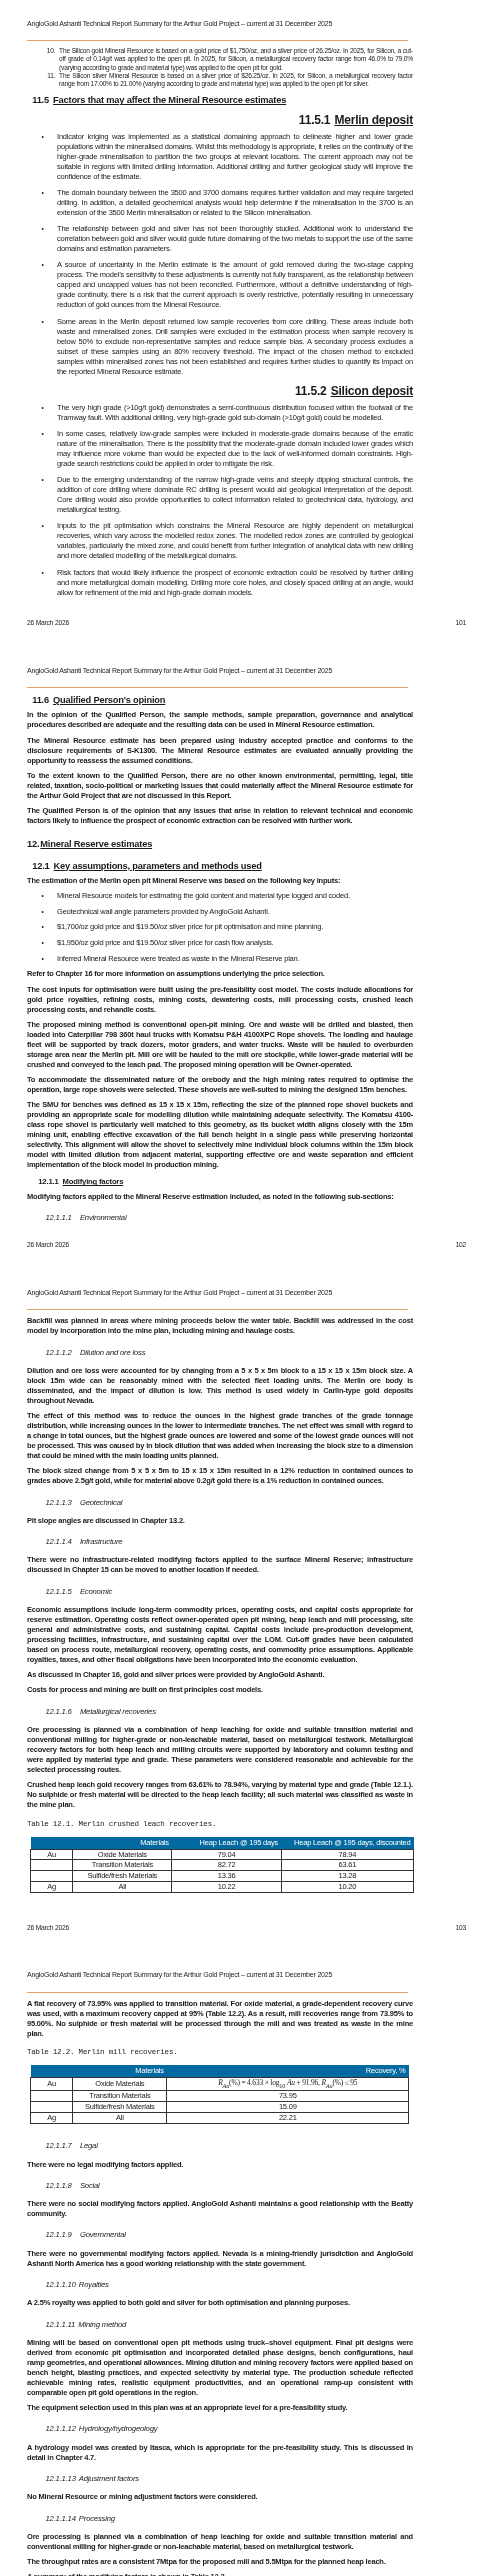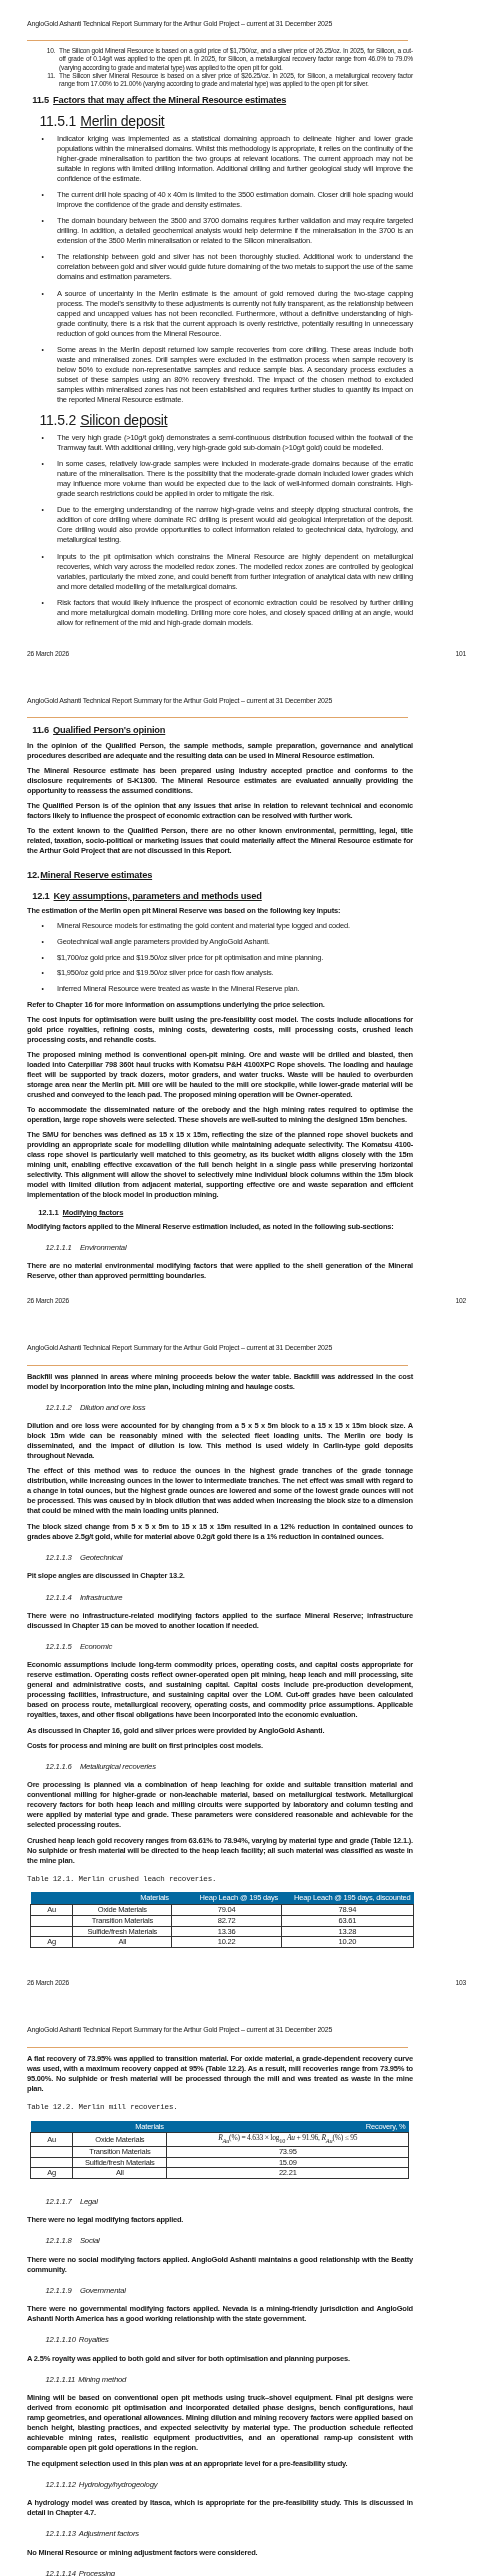--- a/index.html
+++ b/index.html
@@ -6,21 +6,21 @@
   body { width: 498px; font-family: "Liberation Sans", sans-serif; color: #1a1a1a; }
   .page { position: relative; padding: 0 31px 0 27px; box-sizing: border-box; width: 444px; }
   .page-header { font-size: 7px; padding-top: 19.6px; letter-spacing: -0.2px; }
   .rule { height: 0; border-top: 0.8px solid #e0a468; width: 381px; margin-top: 13.4px; margin-bottom: 6.2px; }
   .page-footer { display: flex; justify-content: space-between; font-size: 6.7px; width: 439px; letter-spacing: -0.2px; }
   p { font-size: 7.5px; line-height: 10px; margin: 0 0 5.2px 0; text-align: justify; letter-spacing: -0.2px; font-weight: bold; }
   ol.notes { margin: 0 0 7.2px 0; padding-left: 30px; font-size: 6.6px; line-height: 8.2px; letter-spacing: -0.2px; }
   ol.notes li { padding-left: 2.1px; text-align: justify; }
   h2 { font-size: 9.3px; font-weight: bold; margin: 7.2px 0 5.2px 5.2px; letter-spacing: -0.2px; }
   h2.first { margin-left: 0; }
-  h3 { font-size: 14px; font-weight: normal; margin: 7.2px 0 5.2px 12.4px; letter-spacing: -0.2px; }
+  h3 { font-size: 12px; font-weight: bold; margin: 7.2px 0 5.2px 12.4px; letter-spacing: -0.2px; text-align: right; }
   h4 { font-size: 7.7px; font-weight: bold; margin: 7.2px 0 5.2px 11.3px; letter-spacing: -0.2px; }
   .num { margin-right: 4.1px; }
   .ul { text-decoration: underline; }
   h5 { font-size: 7.7px; font-style: italic; font-weight: normal; margin: 11.3px 0 9.3px 18.5px; letter-spacing: -0.2px; }
   h5 .num { margin-right: 8.2px; }
   ul.bullets { list-style: none; margin: 0 0 4.1px 0; padding-left: 30px; }
   ul.bullets li { position: relative; font-size: 7.5px; line-height: 10px; margin-bottom: 6.2px; text-align: justify; letter-spacing: -0.2px; }
   ul.bullets li::before { content: "\2022"; position: absolute; left: -15.5px; top: 0; font-size: 6.7px; }
   ul.tight li { margin-bottom: 5.7px; }
   .caption { font-size: 7.5px; margin: 9.3px 0 9.3px 0; letter-spacing: -0.2px; font-family: Liberation Mono, monospace; }
@@ -44,21 +44,20 @@
   <ol class="notes" start="10">
     <li>The Silicon gold Mineral Resource is based on a gold price of $1,750/oz, and a silver price of 26.25/oz. In 2025, for Silicon, a cut-off grade of 0.14g/t was applied to the open pit. In 2025, for Silicon, a metallurgical recovery factor range from 46.0% to 79.0% (varying according to grade and material type) was applied to the open pit for gold.</li>
     <li>The Silicon silver Mineral Resource is based on a silver price of $26.25/oz. In 2025, for Silicon, a metallurgical recovery factor range from 17.00% to 21.00% (varying according to grade and material type) was applied to the open pit for silver.</li>
   </ol>
 
   <h2><span class="num">11.5</span><span class="ul">Factors that may affect the Mineral Resource estimates</span></h2>
 
   <h3><span class="num">11.5.1</span><span class="ul">Merlin deposit</span></h3>
   <ul class="bullets">
     <li>Indicator kriging was implemented as a statistical domaining approach to delineate higher and lower grade populations within the mineralised domains. Whilst this methodology is appropriate, it relies on the continuity of the higher-grade mineralisation to partition the two groups at relevant locations. The current approach may not be suitable in regions with limited drilling information. Additional drilling and further geological study will improve the confidence of the estimate.</li>
-    <li>The current drill hole spacing of 40 x 40m is limited to the 3500 estimation domain. Closer drill hole spacing would improve the confidence of the grade and density estimates.</li>
     <li>The domain boundary between the 3500 and 3700 domains requires further validation and may require targeted drilling. In addition, a detailed geochemical analysis would help determine if the mineralisation in the 3700 is an extension of the 3500 Merlin mineralisation or related to the Silicon mineralisation.</li>
     <li>The relationship between gold and silver has not been thoroughly studied.  Additional work to understand the correlation between gold and silver would guide future domaining of the two metals to support the use of the same domains and estimation parameters.</li>
     <li>A source of uncertainty in the Merlin estimate is the amount of gold removed during the two-stage capping process. The model’s sensitivity to these adjustments is currently not fully transparent, as the relationship between capped and uncapped values has not been reconciled. Furthermore, without a definitive understanding of high-grade continuity, there is a risk that the current approach is overly restrictive, potentially resulting in unnecessary reduction of gold ounces from the Mineral Resource.</li>
     <li>Some areas in the Merlin deposit returned low sample recoveries from core drilling. These areas include both waste and mineralised zones.  Drill samples were excluded in the estimation process when sample recovery is below 50% to exclude non-representative samples and reduce sample bias. A secondary process excludes a subset of these samples using an 80% recovery threshold.  The impact of the chosen method to excluded samples within mineralised zones has not been established and requires further studies to quantify its impact on the reported Mineral Resource estimate.</li>
   </ul>
 
   <h3><span class="num">11.5.2</span><span class="ul">Silicon deposit</span></h3>
   <ul class="bullets">
     <li>The very high grade (&gt;10g/t gold) demonstrates a semi-continuous distribution focused within the footwall of the Tramway fault.  With additional drilling, very high-grade gold sub-domain (&gt;10g/t gold) could be modelled.</li>
     <li>In some cases, relatively low-grade samples were included in moderate-grade domains because of the erratic nature of the mineralisation.  There is the possibility that the moderate-grade domain included lower grades which may influence more volume than would be expected due to the lack of well-informed domain constraints. High-grade search restrictions could be applied in order to mitigate the risk.</li>
@@ -75,22 +74,22 @@
   <div class="gap-m"></div>
 </div>
 
 <div class="page">
   <div class="page-header" style="padding-top:10.3px">AngloGold Ashanti Technical Report Summary for the Arthur Gold Project – current at 31 December 2025</div>
   <div class="rule"></div>
 
   <h2><span class="num">11.6</span><span class="ul">Qualified Person's opinion</span></h2>
   <p>In the opinion of the Qualified Person, the sample methods, sample preparation, governance and analytical procedures described are adequate and the resulting data can be used in Mineral Resource estimation.</p>
   <p>The Mineral Resource estimate has been prepared using industry accepted practice and conforms to the disclosure requirements of S-K1300. The Mineral Resource estimates are evaluated annually providing the opportunity to reassess the assumed conditions.</p>
+  <p>To the extent known to the Qualified Person, there are no other known environmental, permitting, legal, title related, taxation, socio-political or marketing issues that could materially affect the Mineral Resource estimate for the Arthur Gold Project that are not discussed in this Report.</p>
   <p>The Qualified Person is of the opinion that any issues that arise in relation to relevant technical and economic factors likely to influence the prospect of economic extraction can be resolved with further work.</p>
-  <p>To the extent known to the Qualified Person, there are no other known environmental, permitting, legal, title related, taxation, socio-political or marketing issues that could materially affect the Mineral Resource estimate for the Arthur Gold Project that are not discussed in this Report.</p>
 
   <h2 class="first" style="margin-top:13.4px"><span class="num" style="margin-right:1px">12.</span><span class="ul">Mineral Reserve estimates</span></h2>
   <h2 style="margin-top:11.3px"><span class="num">12.1</span><span class="ul">Key assumptions, parameters and methods used</span></h2>
 
   <p>The estimation of the Merlin open pit Mineral Reserve was based on the following key inputs:</p>
   <ul class="bullets tight">
     <li>Mineral Resource models for estimating the gold content and material type logged and coded.</li>
     <li>Geotechnical wall angle parameters provided by AngloGold Ashanti.</li>
     <li>$1,700/oz gold price and $19.50/oz silver price for pit optimisation and mine planning.</li>
     <li>$1,950/oz gold price and $19.50/oz silver price for cash flow analysis.</li>
@@ -99,21 +98,20 @@
   <p>Refer to Chapter 16 for more information on assumptions underlying the price selection.</p>
   <p>The cost inputs for optimisation were built using the pre-feasibility cost model. The costs include allocations for gold price royalties, refining costs, mining costs, dewatering costs, mill processing costs, crushed leach processing costs, and rehandle costs.</p>
   <p>The proposed mining method is conventional open-pit mining. Ore and waste will be drilled and blasted, then loaded into Caterpillar 798 360t haul trucks with Komatsu P&amp;H 4100XPC Rope shovels. The loading and haulage fleet will be supported by track dozers, motor graders, and water trucks. Waste will be hauled to overburden storage area near the Merlin pit. Mill ore will be hauled to the mill ore stockpile, while lower-grade material will be crushed and conveyed to the leach pad. The proposed mining operation will be Owner-operated.</p>
   <p>To accommodate the disseminated nature of the orebody and the high mining rates required to optimise the operation, large rope shovels were selected. These shovels are well-suited to mining the designed 15m benches.</p>
   <p>The SMU for benches was defined as 15 x 15 x 15m, reflecting the size of the planned rope shovel buckets and providing an appropriate scale for modelling dilution while maintaining adequate selectivity. The Komatsu 4100-class rope shovel is particularly well matched to this geometry, as its bucket width aligns closely with the 15m mining unit, enabling effective excavation of the full bench height in a single pass while preserving horizontal selectivity. This alignment will allow the shovel to selectively mine individual block columns within the 15m block model with limited dilution from adjacent material, supporting effective ore and waste separation and efficient implementation of the block model in production mining.</p>
 
   <h4><span class="num">12.1.1</span><span class="ul">Modifying factors</span></h4>
   <p>Modifying factors applied to the Mineral Reserve estimation included, as noted in the following sub-sections:</p>
 
   <h5><span class="num">12.1.1.1</span><span>Environmental</span></h5>
-  <p>There are no material environmental modifying factors that were applied to the shell generation of the Mineral Reserve, other than approved permitting boundaries.</p>
 
   <div style="height:10.3px"></div>
   <div class="page-footer">
     <span>26 March 2026</span>
     <span>102</span>
   </div>
   <div class="gap-m"></div>
 </div>
 
 <div class="page">

